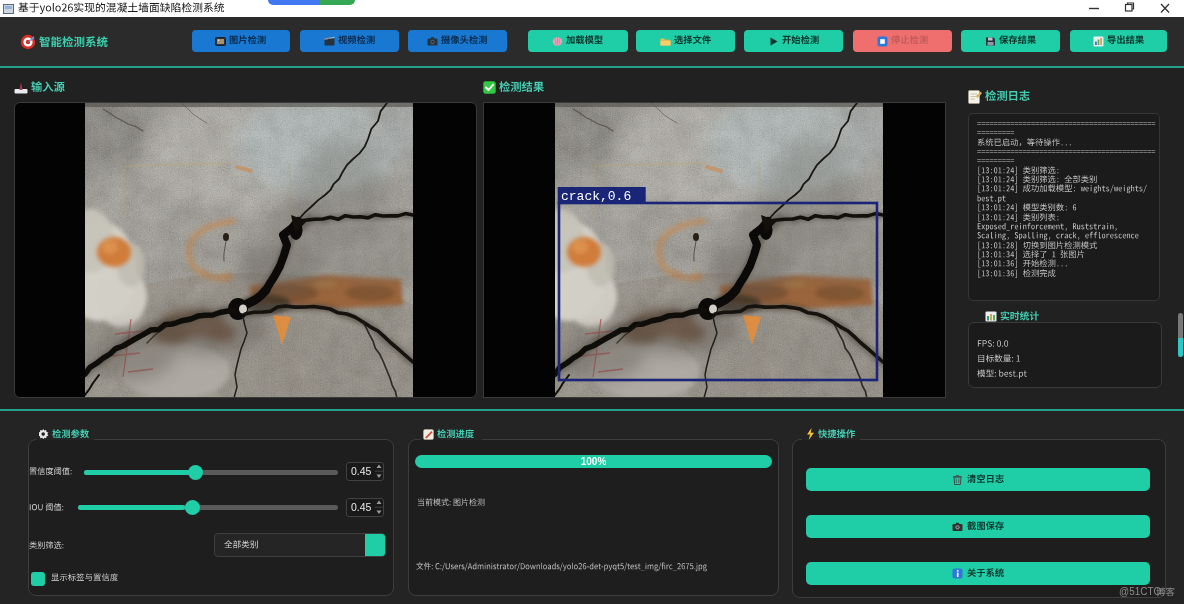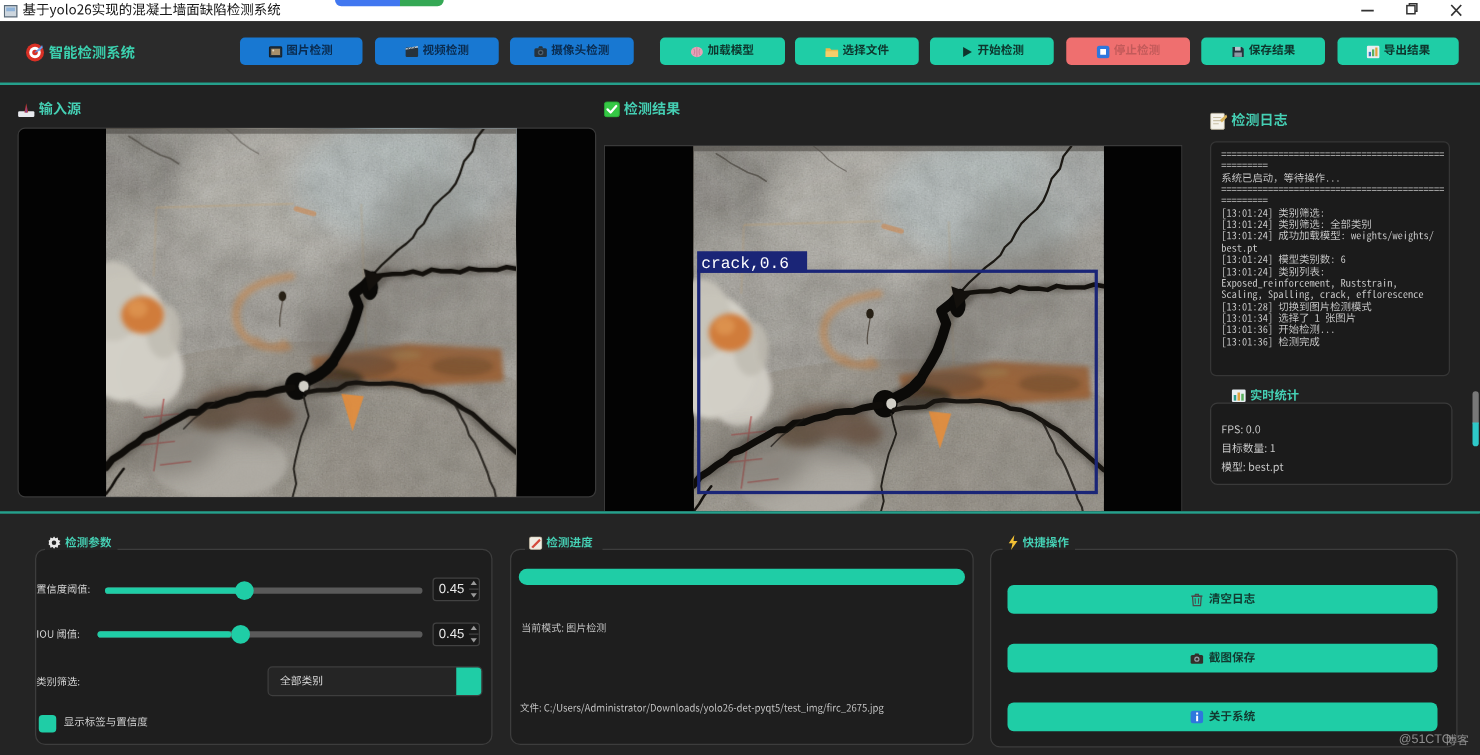--- a/index.html
+++ b/index.html
@@ -246,21 +246,21 @@
             <path d="M158.0,214.0 L159.8,222.0 L162.0,230.0 L159.2,238.1 L156.0,246.0 L153.0,258.0 L151.3,265.0 L150.0,272.0 L152.0,284.0 L149.0,295.0" stroke="#23201b" stroke-width="1.5"></path>
             <path d="M278.0,219.0 L281.5,225.3 L284.5,231.7 L288.0,238.0 L290.3,245.2 L294.8,251.3 L298.0,258.0 L301.5,266.5 L305.0,275.0 L307.1,282.1 L310.5,288.7 L312.0,296.0" stroke="#1d1a15" stroke-width="1.7" opacity="0.85"></path>
             <path d="M18.0,6.0 L24.0,9.6 L29.8,13.7 L36.0,17.0 L43.2,21.0 L51.1,23.6 L58.0,28.0" stroke="#4a463f" stroke-width="1.2" opacity="0.7"></path>
             <path d="M96.0,0.0 L102.3,5.1 L108.0,11.0 L114.8,15.8 L122.0,20.0" stroke="#55504a" stroke-width="1" opacity="0.6"></path>
             <ellipse cx="141" cy="134" rx="3" ry="4" fill="#272015" stroke="none"></ellipse>
             <path d="M141,138 C140,146 138,152 139,158" stroke="#3a3126" stroke-width="1" opacity="0.7"></path>
           </g>
         </svg>
       </div>
     </div>
-<div class="abs" style="left:483px;top:116px;width:463px;height:296px;background:#030303;border:1px solid #3a3a3a;border-radius:0;overflow:hidden">
+<div class="abs" style="left:483px;top:102px;width:463px;height:296px;background:#030303;border:1px solid #3a3a3a;border-radius:0;overflow:hidden">
       <div class="abs" style="left:71px;top:0;width:328px;height:296px">
         <svg width="328" height="296" viewBox="0 0 328 296" style="position:absolute;left:0;top:0">
           <defs>
             <filter id="grain">
               <feTurbulence type="fractalNoise" baseFrequency="0.9" numOctaves="2" seed="3" stitchTiles="stitch"></feTurbulence>
               <feColorMatrix type="matrix" values="0.4 0.4 0.4 0 -0.03  0.4 0.4 0.4 0 -0.04  0.4 0.4 0.4 0 -0.06  0 0 0 0 0.75"></feColorMatrix>
             </filter>
             <filter id="mottle">
               <feTurbulence type="fractalNoise" baseFrequency="0.05" numOctaves="4" seed="11" stitchTiles="stitch"></feTurbulence>
               <feColorMatrix type="matrix" values="0.5 0.5 0.5 0 -0.1  0.5 0.5 0.5 0 -0.11  0.5 0.5 0.5 0 -0.13  0 0 0 0 0.5"></feColorMatrix>
@@ -501,20 +501,21 @@
     </svg>
 <div class="abs" style="left:420px;top:428px;width:62px;height:12px;background:#242424"></div>
 <svg class="abs" style="left:423px;top:429px" width="11" height="11">
       <rect x="0.5" y="0.5" width="10" height="10" rx="1.5" fill="#f0ece2" stroke="#c5b8a0" stroke-width="0.5"></rect>
       <path d="M2 8.5 L8.5 2 L9.5 3.5 L3.5 9.5 Z" fill="#d44a3a"></path>
     </svg>
 <svg style="position:absolute;left:437px;top:429px;overflow:visible" width="40" height="13">
       <path fill="#45d0b4" transform="translate(0,8.2)" d="M3.6 -3.2C3.9 -2.5 4.1 -1.6 4.1 -1.0L5.1 -1.2C5.0 -1.8 4.7 -2.7 4.5 -3.5ZM5.4 -3.5C5.6 -2.8 5.7 -1.9 5.8 -1.3L6.7 -1.4C6.6 -2.0 6.5 -2.9 6.3 -3.6ZM5.7 -8.0C5.1 -7.0 4.2 -6.0 3.2 -5.3V-6.2H2.5V-7.9H1.5V-6.2H0.4V-5.2H1.4C1.2 -4.1 0.7 -2.9 0.3 -2.2C0.4 -1.9 0.7 -1.4 0.8 -1.1C1.0 -1.5 1.2 -2.1 1.5 -2.7V0.8H2.5V-3.5C2.6 -3.2 2.8 -2.8 2.9 -2.6L3.5 -3.3C3.4 -3.6 2.7 -4.6 2.5 -4.9V-5.2H3.1L2.8 -5.0C2.9 -4.8 3.3 -4.3 3.4 -4.1C3.7 -4.3 4.0 -4.5 4.3 -4.8V-4.1H7.6V-4.9C8.0 -4.6 8.3 -4.4 8.6 -4.2C8.7 -4.5 8.9 -5.0 9.1 -5.3C8.2 -5.7 7.1 -6.6 6.4 -7.3L6.6 -7.6ZM5.9 -6.5C6.3 -6.0 6.8 -5.5 7.4 -5.1H4.6C5.0 -5.5 5.5 -6.0 5.9 -6.5ZM3.2 -0.5V0.5H8.8V-0.5H7.3C7.8 -1.3 8.3 -2.5 8.6 -3.4L7.7 -3.6C7.4 -2.7 6.9 -1.4 6.4 -0.5Z M12.1 -7.4V-1.3H13.0V-6.6H14.6V-1.3H15.5V-7.4ZM17.2 -7.7V-0.3C17.2 -0.1 17.1 -0.1 17.0 -0.1C16.8 -0.1 16.4 -0.1 15.9 -0.1C16.1 0.1 16.2 0.6 16.2 0.8C16.9 0.8 17.4 0.8 17.7 0.6C17.9 0.5 18.0 0.2 18.0 -0.3V-7.7ZM15.9 -7.0V-1.3H16.7V-7.0ZM9.9 -7.0C10.4 -6.7 11.1 -6.3 11.4 -6.0L12.1 -6.9C11.8 -7.2 11.1 -7.6 10.6 -7.8ZM9.6 -4.5C10.1 -4.3 10.8 -3.8 11.1 -3.6L11.8 -4.5C11.4 -4.7 10.7 -5.1 10.2 -5.3ZM9.7 0.2 10.7 0.7C11.1 -0.2 11.5 -1.3 11.8 -2.3L10.9 -2.8C10.6 -1.7 10.1 -0.6 9.7 0.2ZM13.4 -6.1V-2.5C13.4 -1.5 13.2 -0.5 11.7 0.2C11.9 0.3 12.1 0.7 12.2 0.8C13.1 0.5 13.6 -0.1 13.8 -0.7C14.2 -0.2 14.7 0.4 14.9 0.8L15.7 0.3C15.4 -0.1 14.9 -0.7 14.5 -1.1L13.9 -0.8C14.1 -1.3 14.2 -2.0 14.2 -2.5V-6.1Z M19.2 -7.1C19.7 -6.6 20.3 -6.0 20.6 -5.5L21.4 -6.2C21.1 -6.6 20.5 -7.3 20.0 -7.7ZM25.1 -7.6V-6.3H24.0V-7.7H22.9V-6.3H21.8V-5.2H22.9V-4.6C22.9 -4.4 22.9 -4.2 22.9 -3.9H21.7V-2.9H22.7C22.6 -2.3 22.3 -1.8 21.8 -1.4C22.0 -1.3 22.5 -0.8 22.6 -0.6C23.3 -1.2 23.7 -2.0 23.9 -2.9H25.1V-0.8H26.2V-2.9H27.5V-3.9H26.2V-5.2H27.3V-6.3H26.2V-7.6ZM24.0 -5.2H25.1V-3.9H24.0C24.0 -4.2 24.0 -4.4 24.0 -4.6ZM21.2 -4.5H19.0V-3.5H20.1V-1.2C19.7 -1.0 19.2 -0.7 18.8 -0.2L19.6 0.8C19.9 0.3 20.3 -0.3 20.6 -0.3C20.8 -0.3 21.1 -0.1 21.5 0.2C22.2 0.5 23.0 0.7 24.2 0.7C25.1 0.7 26.7 0.6 27.4 0.6C27.4 0.2 27.5 -0.3 27.7 -0.6C26.7 -0.5 25.2 -0.4 24.2 -0.4C23.2 -0.4 22.3 -0.4 21.7 -0.8C21.5 -0.9 21.3 -1.0 21.2 -1.1Z M31.5 -5.8V-5.2H30.2V-4.4H31.5V-2.9H35.3V-4.4H36.7V-5.2H35.3V-5.8H34.3V-5.2H32.5V-5.8ZM34.3 -4.4V-3.7H32.5V-4.4ZM34.5 -1.7C34.2 -1.3 33.8 -1.1 33.3 -0.9C32.8 -1.1 32.4 -1.4 32.1 -1.7ZM30.3 -2.5V-1.7H31.3L30.9 -1.5C31.2 -1.1 31.6 -0.8 32.1 -0.5C31.4 -0.3 30.6 -0.2 29.8 -0.2C30.0 0.1 30.2 0.5 30.3 0.8C31.4 0.7 32.4 0.5 33.3 0.1C34.1 0.5 35.1 0.7 36.3 0.8C36.4 0.5 36.7 0.1 36.9 -0.1C36.1 -0.2 35.3 -0.3 34.6 -0.5C35.3 -0.9 35.8 -1.5 36.2 -2.2L35.5 -2.6L35.3 -2.5ZM32.2 -7.7C32.3 -7.5 32.4 -7.3 32.4 -7.1H28.9V-4.6C28.9 -3.2 28.9 -1.1 28.1 0.3C28.4 0.4 28.9 0.7 29.1 0.8C29.9 -0.7 30.0 -3.1 30.0 -4.6V-6.1H36.8V-7.1H33.7C33.6 -7.4 33.5 -7.7 33.3 -8.0Z"></path>
     </svg>
 <div class="abs" style="left:415px;top:455px;width:357px;height:13px;background:#1fcda6;border-radius:6.5px"></div>
+<div class="abs" style="left:415px;top:456px;width:357px;height:12px;text-align:center;font-family:'Liberation Sans',sans-serif;font-size:10px;font-weight:bold;color:#fff">100%</div>
 <svg style="position:absolute;left:417px;top:498px;overflow:visible" width="70" height="11">
       <path fill="#c8c8c8" transform="translate(0,7.2) scale(0.9754,1)" d="M1.0 -6.3C1.4 -5.7 1.9 -4.9 2.0 -4.4L2.6 -4.7C2.5 -5.2 2.0 -6.0 1.5 -6.5ZM6.6 -6.6C6.3 -6.0 5.9 -5.1 5.5 -4.6L6.1 -4.3C6.4 -4.9 6.9 -5.7 7.2 -6.4ZM0.9 -0.3V0.3H6.5V0.7H7.1V-4.0H4.4V-6.9H3.8V-4.0H1.1V-3.4H6.5V-2.2H1.4V-1.6H6.5V-0.3Z M13.2 -4.2V-0.9H13.7V-4.2ZM14.8 -4.5V-0.1C14.8 0.0 14.8 0.0 14.6 0.0C14.5 0.0 14.1 0.0 13.6 0.0C13.7 0.2 13.8 0.5 13.8 0.6C14.4 0.6 14.8 0.6 15.1 0.5C15.3 0.4 15.4 0.2 15.4 -0.1V-4.5ZM14.1 -6.9C13.9 -6.5 13.6 -6.0 13.4 -5.6H10.9L11.3 -5.7C11.1 -6.1 10.8 -6.6 10.5 -6.9L9.9 -6.7C10.2 -6.4 10.5 -5.9 10.7 -5.6H8.6V-5.0H16.0V-5.6H14.1C14.3 -5.9 14.6 -6.3 14.8 -6.7ZM11.6 -2.5V-1.6H9.7V-2.5ZM11.6 -3.0H9.7V-3.8H11.6ZM9.2 -4.3V0.6H9.7V-1.2H11.6V-0.1C11.6 0.0 11.5 0.1 11.4 0.1C11.3 0.1 10.9 0.1 10.5 0.1C10.6 0.2 10.7 0.5 10.7 0.6C11.3 0.6 11.6 0.6 11.9 0.5C12.1 0.4 12.2 0.3 12.2 -0.0V-4.3Z M20.3 -3.4H23.1V-2.8H20.3ZM20.3 -4.4H23.1V-3.9H20.3ZM22.4 -6.9V-6.2H21.1V-6.9H20.6V-6.2H19.4V-5.7H20.6V-5.1H21.1V-5.7H22.4V-5.1H23.0V-5.7H24.1V-6.2H23.0V-6.9ZM19.7 -4.9V-2.4H21.4C21.3 -2.1 21.3 -1.9 21.2 -1.7H19.2V-1.2H21.1C20.8 -0.5 20.2 -0.1 19.0 0.2C19.1 0.3 19.2 0.5 19.3 0.7C20.7 0.3 21.4 -0.3 21.7 -1.1C22.1 -0.2 22.9 0.4 23.9 0.7C24.0 0.5 24.2 0.3 24.3 0.1C23.4 -0.0 22.7 -0.5 22.3 -1.2H24.1V-1.7H21.9C21.9 -1.9 21.9 -2.1 22.0 -2.4H23.7V-4.9ZM17.8 -6.9V-5.3H16.8V-4.7H17.8V-4.7C17.6 -3.6 17.1 -2.3 16.7 -1.6C16.8 -1.5 16.9 -1.2 17.0 -1.0C17.3 -1.5 17.6 -2.2 17.8 -3.1V0.6H18.4V-3.6C18.6 -3.1 18.9 -2.6 19.0 -2.3L19.4 -2.8C19.3 -3.0 18.6 -4.1 18.4 -4.4V-4.7H19.3V-5.3H18.4V-6.9Z M30.4 -6.5C30.8 -6.2 31.3 -5.7 31.6 -5.5L32.0 -5.8C31.8 -6.1 31.3 -6.5 30.8 -6.8ZM29.2 -6.9C29.2 -6.3 29.2 -5.8 29.3 -5.4H25.1V-4.8H29.3C29.5 -1.7 30.2 0.7 31.6 0.7C32.2 0.7 32.4 0.3 32.5 -1.2C32.4 -1.2 32.1 -1.4 32.0 -1.5C31.9 -0.4 31.8 0.0 31.6 0.0C30.8 0.0 30.2 -2.0 30.0 -4.8H32.4V-5.4H29.9C29.9 -5.8 29.9 -6.3 29.9 -6.9ZM25.1 -0.2 25.3 0.4C26.3 0.2 27.8 -0.2 29.2 -0.5L29.2 -1.0L27.4 -0.7V-2.9H29.0V-3.5H25.3V-2.9H26.8V-0.5Z M33.9 -3.2C34.2 -3.2 34.5 -3.4 34.5 -3.8C34.5 -4.1 34.2 -4.3 33.9 -4.3C33.6 -4.3 33.4 -4.1 33.4 -3.8C33.4 -3.4 33.6 -3.2 33.9 -3.2ZM33.9 0.1C34.2 0.1 34.5 -0.1 34.5 -0.5C34.5 -0.8 34.2 -1.0 33.9 -1.0C33.6 -1.0 33.4 -0.8 33.4 -0.5C33.4 -0.1 33.6 0.1 33.9 0.1Z M40.0 -2.3C40.6 -2.1 41.5 -1.9 41.9 -1.6L42.2 -2.0C41.7 -2.3 40.9 -2.5 40.3 -2.7ZM39.2 -1.2C40.3 -1.1 41.7 -0.8 42.5 -0.5L42.8 -1.0C42.0 -1.2 40.6 -1.5 39.5 -1.7ZM37.6 -6.5V0.7H38.2V0.3H43.8V0.7H44.4V-6.5ZM38.2 -0.2V-6.0H43.8V-0.2ZM40.3 -5.8C39.9 -5.1 39.2 -4.5 38.5 -4.1C38.6 -4.0 38.8 -3.8 38.9 -3.7C39.2 -3.9 39.4 -4.1 39.7 -4.3C39.9 -4.0 40.2 -3.8 40.6 -3.6C39.9 -3.2 39.1 -3.0 38.3 -2.8C38.4 -2.7 38.6 -2.5 38.6 -2.3C39.4 -2.5 40.3 -2.8 41.1 -3.2C41.8 -2.9 42.5 -2.6 43.3 -2.4C43.4 -2.6 43.6 -2.8 43.7 -2.9C42.9 -3.0 42.2 -3.2 41.6 -3.5C42.2 -3.9 42.7 -4.4 43.1 -5.0L42.7 -5.2L42.6 -5.1H40.5C40.6 -5.3 40.7 -5.5 40.8 -5.6ZM40.0 -4.6 40.1 -4.7H42.2C41.9 -4.4 41.5 -4.1 41.1 -3.8C40.6 -4.1 40.3 -4.3 40.0 -4.6Z M46.6 -6.7V-3.9C46.6 -2.5 46.5 -1.0 45.4 0.2C45.6 0.3 45.8 0.5 45.9 0.7C46.7 -0.2 47.0 -1.2 47.1 -2.2H50.6V0.7H51.3V-2.8H47.2C47.2 -3.2 47.2 -3.6 47.2 -3.9V-4.1H52.5V-4.8H50.2V-6.9H49.6V-4.8H47.2V-6.7Z M57.2 -4.3V-3.8H59.9V-4.3ZM56.6 -2.9C56.8 -2.3 57.0 -1.5 57.1 -0.9L57.6 -1.1C57.5 -1.6 57.3 -2.4 57.1 -3.0ZM58.2 -3.1C58.3 -2.5 58.4 -1.7 58.5 -1.2L59.0 -1.3C59.0 -1.8 58.8 -2.6 58.6 -3.2ZM54.8 -6.9V-5.3H53.7V-4.8H54.7C54.5 -3.7 54.0 -2.4 53.6 -1.7C53.7 -1.6 53.8 -1.3 53.9 -1.1C54.2 -1.6 54.5 -2.5 54.8 -3.3V0.6H55.4V-3.6C55.6 -3.2 55.8 -2.7 55.9 -2.5L56.3 -2.9C56.2 -3.2 55.5 -4.1 55.4 -4.4V-4.8H56.2V-5.3H55.4V-6.9ZM58.4 -6.9C57.9 -5.8 56.9 -4.7 55.9 -4.1C56.0 -4.0 56.2 -3.7 56.2 -3.6C57.1 -4.2 57.9 -5.0 58.5 -6.0C59.1 -5.1 60.1 -4.2 60.9 -3.7C61.0 -3.9 61.1 -4.1 61.2 -4.3C60.4 -4.7 59.4 -5.6 58.8 -6.4L59.0 -6.7ZM56.1 -0.3V0.3H61.0V-0.3H59.5C59.9 -1.1 60.4 -2.2 60.8 -3.1L60.2 -3.2C59.9 -2.3 59.4 -1.1 59.0 -0.3Z M65.5 -0.8C65.9 -0.3 66.4 0.2 66.6 0.6L67.0 0.3C66.8 -0.0 66.3 -0.6 65.9 -1.0ZM64.1 -6.4V-1.3H64.6V-5.9H66.3V-1.3H66.8V-6.4ZM68.6 -6.8V-0.1C68.6 0.1 68.6 0.1 68.5 0.1C68.3 0.1 68.0 0.1 67.5 0.1C67.6 0.3 67.7 0.5 67.7 0.6C68.3 0.6 68.6 0.6 68.8 0.5C69.1 0.4 69.1 0.3 69.1 -0.1V-6.8ZM67.5 -6.1V-1.2H68.0V-6.1ZM65.2 -5.4V-2.5C65.2 -1.5 65.0 -0.4 63.6 0.3C63.7 0.3 63.9 0.5 63.9 0.6C65.4 -0.1 65.6 -1.3 65.6 -2.4V-5.4ZM62.2 -6.4C62.6 -6.1 63.2 -5.7 63.5 -5.5L63.9 -6.0C63.6 -6.2 63.0 -6.6 62.5 -6.8ZM61.8 -4.1C62.3 -3.9 62.9 -3.5 63.2 -3.3L63.5 -3.8C63.2 -4.0 62.6 -4.4 62.2 -4.6ZM62.0 0.2 62.5 0.5C62.9 -0.2 63.3 -1.2 63.6 -2.1L63.1 -2.4C62.8 -1.5 62.3 -0.4 62.0 0.2Z"></path>
     </svg>
 <svg style="position:absolute;left:416px;top:562px;overflow:visible" width="293" height="11">
       <path fill="#c8c8c8" transform="translate(0,7.2) scale(0.9272,1)" d="M3.5 -6.7C3.7 -6.3 4.0 -5.8 4.1 -5.5L4.8 -5.7C4.6 -6.0 4.4 -6.6 4.1 -6.9ZM0.4 -5.4V-4.8H1.7C2.2 -3.6 2.8 -2.5 3.7 -1.6C2.8 -0.9 1.7 -0.3 0.3 0.1C0.4 0.2 0.6 0.5 0.7 0.6C2.0 0.2 3.2 -0.4 4.1 -1.2C5.0 -0.4 6.2 0.2 7.5 0.6C7.6 0.4 7.8 0.2 7.9 0.0C6.6 -0.3 5.5 -0.9 4.6 -1.6C5.4 -2.5 6.1 -3.5 6.5 -4.8H7.8V-5.4ZM4.1 -2.1C3.4 -2.9 2.8 -3.8 2.3 -4.8H5.8C5.4 -3.7 4.9 -2.8 4.1 -2.1Z M10.8 -2.8V-2.2H13.2V0.7H13.8V-2.2H16.0V-2.8H13.8V-4.6H15.7V-5.2H13.8V-6.8H13.2V-5.2H12.1C12.2 -5.6 12.3 -6.0 12.3 -6.4L11.7 -6.5C11.6 -5.4 11.2 -4.3 10.7 -3.7C10.9 -3.6 11.1 -3.4 11.3 -3.4C11.5 -3.7 11.7 -4.1 11.9 -4.6H13.2V-2.8ZM10.4 -6.9C10.0 -5.6 9.2 -4.4 8.5 -3.6C8.6 -3.4 8.7 -3.1 8.8 -3.0C9.1 -3.3 9.3 -3.6 9.6 -3.9V0.6H10.2V-4.9C10.5 -5.5 10.8 -6.1 11.0 -6.7Z M17.5 -3.2C17.8 -3.2 18.1 -3.4 18.1 -3.8C18.1 -4.1 17.8 -4.3 17.5 -4.3C17.2 -4.3 17.0 -4.1 17.0 -3.8C17.0 -3.4 17.2 -3.2 17.5 -3.2ZM17.5 0.1C17.8 0.1 18.1 -0.1 18.1 -0.5C18.1 -0.8 17.8 -1.0 17.5 -1.0C17.2 -1.0 17.0 -0.8 17.0 -0.5C17.0 -0.1 17.2 0.1 17.5 0.1Z M23.6 0.1C24.4 0.1 25.0 -0.2 25.5 -0.8L25.0 -1.2C24.6 -0.8 24.2 -0.6 23.6 -0.6C22.5 -0.6 21.8 -1.5 21.8 -3.0C21.8 -4.5 22.5 -5.5 23.7 -5.5C24.2 -5.5 24.6 -5.2 24.9 -4.9L25.3 -5.4C25.0 -5.8 24.4 -6.1 23.7 -6.1C22.1 -6.1 21.0 -4.9 21.0 -3.0C21.0 -1.0 22.1 0.1 23.6 0.1Z M26.9 -3.2C27.2 -3.2 27.4 -3.4 27.4 -3.8C27.4 -4.1 27.2 -4.3 26.9 -4.3C26.6 -4.3 26.3 -4.1 26.3 -3.8C26.3 -3.4 26.6 -3.2 26.9 -3.2ZM26.9 0.1C27.2 0.1 27.4 -0.1 27.4 -0.5C27.4 -0.8 27.2 -1.0 26.9 -1.0C26.6 -1.0 26.3 -0.8 26.3 -0.5C26.3 -0.1 26.6 0.1 26.9 0.1Z M28.1 1.5H28.7L31.1 -6.5H30.6Z M34.2 0.1C35.4 0.1 36.4 -0.5 36.4 -2.5V-6.0H35.6V-2.5C35.6 -1.0 35.0 -0.6 34.2 -0.6C33.4 -0.6 32.8 -1.0 32.8 -2.5V-6.0H32.0V-2.5C32.0 -0.5 33.0 0.1 34.2 0.1Z M39.1 0.1C40.1 0.1 40.7 -0.5 40.7 -1.2C40.7 -2.1 40.0 -2.3 39.3 -2.6C38.8 -2.8 38.4 -2.9 38.4 -3.3C38.4 -3.7 38.6 -4.0 39.2 -4.0C39.6 -4.0 39.9 -3.8 40.2 -3.6L40.6 -4.1C40.2 -4.3 39.7 -4.6 39.2 -4.6C38.2 -4.6 37.7 -4.0 37.7 -3.3C37.7 -2.5 38.3 -2.2 39.0 -2.0C39.5 -1.8 40.0 -1.6 40.0 -1.2C40.0 -0.8 39.7 -0.5 39.1 -0.5C38.6 -0.5 38.2 -0.7 37.8 -1.0L37.4 -0.5C37.8 -0.2 38.4 0.1 39.1 0.1Z M43.6 0.1C44.1 0.1 44.6 -0.1 45.0 -0.3L44.7 -0.8C44.4 -0.6 44.1 -0.5 43.6 -0.5C42.8 -0.5 42.2 -1.1 42.2 -2.0H45.2C45.2 -2.2 45.2 -2.3 45.2 -2.5C45.2 -3.7 44.6 -4.6 43.4 -4.6C42.4 -4.6 41.4 -3.7 41.4 -2.2C41.4 -0.8 42.4 0.1 43.6 0.1ZM42.1 -2.6C42.2 -3.5 42.8 -4.0 43.4 -4.0C44.1 -4.0 44.5 -3.5 44.5 -2.6Z M46.3 0.0H47.0V-2.9C47.3 -3.6 47.8 -3.9 48.2 -3.9C48.3 -3.9 48.4 -3.9 48.6 -3.8L48.7 -4.5C48.6 -4.5 48.5 -4.6 48.3 -4.6C47.8 -4.6 47.3 -4.2 47.0 -3.6H47.0L46.9 -4.5H46.3Z M50.6 0.1C51.7 0.1 52.3 -0.5 52.3 -1.2C52.3 -2.1 51.5 -2.3 50.9 -2.6C50.4 -2.8 49.9 -2.9 49.9 -3.3C49.9 -3.7 50.2 -4.0 50.8 -4.0C51.2 -4.0 51.5 -3.8 51.8 -3.6L52.1 -4.1C51.8 -4.3 51.3 -4.6 50.8 -4.6C49.8 -4.6 49.2 -4.0 49.2 -3.3C49.2 -2.5 49.9 -2.2 50.5 -2.0C51.0 -1.8 51.5 -1.6 51.5 -1.2C51.5 -0.8 51.2 -0.5 50.7 -0.5C50.1 -0.5 49.7 -0.7 49.3 -1.0L49.0 -0.5C49.4 -0.2 50.0 0.1 50.6 0.1Z M52.6 1.5H53.2L55.6 -6.5H55.1Z M55.8 0.0H56.6L57.1 -1.8H59.3L59.9 0.0H60.7L58.7 -6.0H57.8ZM57.3 -2.4 57.6 -3.4C57.8 -4.0 58.0 -4.7 58.2 -5.4H58.3C58.5 -4.7 58.6 -4.0 58.9 -3.4L59.2 -2.4Z M63.0 0.1C63.6 0.1 64.0 -0.2 64.4 -0.5H64.4L64.5 0.0H65.1V-6.5H64.3V-4.8L64.4 -4.1C64.0 -4.4 63.6 -4.6 63.1 -4.6C62.1 -4.6 61.2 -3.7 61.2 -2.2C61.2 -0.7 61.9 0.1 63.0 0.1ZM63.2 -0.5C62.4 -0.5 62.0 -1.2 62.0 -2.2C62.0 -3.2 62.5 -3.9 63.2 -3.9C63.6 -3.9 64.0 -3.8 64.3 -3.5V-1.1C64.0 -0.7 63.6 -0.5 63.2 -0.5Z M66.6 0.0H67.3V-3.2C67.7 -3.7 68.1 -3.9 68.5 -3.9C69.0 -3.9 69.3 -3.6 69.3 -2.7V0.0H70.0V-3.2C70.5 -3.7 70.8 -3.9 71.2 -3.9C71.7 -3.9 72.0 -3.6 72.0 -2.7V0.0H72.7V-2.8C72.7 -4.0 72.3 -4.6 71.4 -4.6C70.8 -4.6 70.4 -4.2 69.9 -3.7C69.7 -4.2 69.4 -4.6 68.7 -4.6C68.2 -4.6 67.7 -4.2 67.3 -3.8H67.3L67.2 -4.5H66.6Z M74.2 0.0H74.9V-4.5H74.2ZM74.6 -5.4C74.9 -5.4 75.1 -5.6 75.1 -5.9C75.1 -6.2 74.9 -6.4 74.6 -6.4C74.3 -6.4 74.1 -6.2 74.1 -5.9C74.1 -5.6 74.3 -5.4 74.6 -5.4Z M76.4 0.0H77.2V-3.2C77.6 -3.7 77.9 -3.9 78.4 -3.9C79.0 -3.9 79.3 -3.6 79.3 -2.7V0.0H80.0V-2.8C80.0 -4.0 79.6 -4.6 78.6 -4.6C78.0 -4.6 77.6 -4.2 77.1 -3.8H77.1L77.1 -4.5H76.4Z M81.4 0.0H82.2V-4.5H81.4ZM81.8 -5.4C82.1 -5.4 82.3 -5.6 82.3 -5.9C82.3 -6.2 82.1 -6.4 81.8 -6.4C81.5 -6.4 81.3 -6.2 81.3 -5.9C81.3 -5.6 81.5 -5.4 81.8 -5.4Z M84.9 0.1C85.9 0.1 86.5 -0.5 86.5 -1.2C86.5 -2.1 85.8 -2.3 85.1 -2.6C84.6 -2.8 84.2 -2.9 84.2 -3.3C84.2 -3.7 84.4 -4.0 85.0 -4.0C85.4 -4.0 85.7 -3.8 86.0 -3.6L86.4 -4.1C86.0 -4.3 85.5 -4.6 85.0 -4.6C84.0 -4.6 83.5 -4.0 83.5 -3.3C83.5 -2.5 84.1 -2.2 84.7 -2.0C85.2 -1.8 85.8 -1.6 85.8 -1.2C85.8 -0.8 85.5 -0.5 84.9 -0.5C84.4 -0.5 84.0 -0.7 83.6 -1.0L83.2 -0.5C83.6 -0.2 84.2 0.1 84.9 0.1Z M88.9 0.1C89.2 0.1 89.5 0.0 89.8 -0.1L89.6 -0.6C89.5 -0.6 89.3 -0.5 89.1 -0.5C88.6 -0.5 88.4 -0.8 88.4 -1.4V-3.8H89.6V-4.5H88.4V-5.7H87.8L87.7 -4.5L87.0 -4.4V-3.8H87.7V-1.4C87.7 -0.5 88.0 0.1 88.9 0.1Z M90.6 0.0H91.4V-2.9C91.7 -3.6 92.1 -3.9 92.5 -3.9C92.7 -3.9 92.8 -3.9 92.9 -3.8L93.1 -4.5C92.9 -4.5 92.8 -4.6 92.6 -4.6C92.1 -4.6 91.6 -4.2 91.3 -3.6H91.3L91.2 -4.5H90.6Z M94.8 0.1C95.4 0.1 95.9 -0.2 96.3 -0.5H96.3L96.4 0.0H97.0V-2.7C97.0 -3.8 96.6 -4.6 95.5 -4.6C94.8 -4.6 94.1 -4.2 93.7 -4.0L94.0 -3.5C94.4 -3.7 94.8 -3.9 95.3 -3.9C96.1 -3.9 96.3 -3.4 96.3 -2.8C94.4 -2.6 93.5 -2.1 93.5 -1.2C93.5 -0.4 94.1 0.1 94.8 0.1ZM95.0 -0.5C94.6 -0.5 94.3 -0.7 94.3 -1.2C94.3 -1.8 94.8 -2.1 96.3 -2.3V-1.1C95.8 -0.7 95.5 -0.5 95.0 -0.5Z M99.8 0.1C100.1 0.1 100.4 0.0 100.6 -0.1L100.5 -0.6C100.4 -0.6 100.2 -0.5 100.0 -0.5C99.5 -0.5 99.3 -0.8 99.3 -1.4V-3.8H100.5V-4.5H99.3V-5.7H98.7L98.6 -4.5L97.9 -4.4V-3.8H98.6V-1.4C98.6 -0.5 98.9 0.1 99.8 0.1Z M103.2 0.1C104.3 0.1 105.3 -0.7 105.3 -2.2C105.3 -3.7 104.3 -4.6 103.2 -4.6C102.2 -4.6 101.2 -3.7 101.2 -2.2C101.2 -0.7 102.2 0.1 103.2 0.1ZM103.2 -0.5C102.5 -0.5 102.0 -1.2 102.0 -2.2C102.0 -3.2 102.5 -3.9 103.2 -3.9C104.0 -3.9 104.5 -3.2 104.5 -2.2C104.5 -1.2 104.0 -0.5 103.2 -0.5Z M106.5 0.0H107.2V-2.9C107.5 -3.6 108.0 -3.9 108.4 -3.9C108.5 -3.9 108.6 -3.9 108.8 -3.8L108.9 -4.5C108.8 -4.5 108.6 -4.6 108.5 -4.6C108.0 -4.6 107.5 -4.2 107.2 -3.6H107.2L107.1 -4.5H106.5Z M109.0 1.5H109.6L112.0 -6.5H111.5Z M113.0 0.0H114.5C116.3 0.0 117.3 -1.1 117.3 -3.0C117.3 -4.9 116.3 -6.0 114.5 -6.0H113.0ZM113.7 -0.6V-5.4H114.4C115.8 -5.4 116.5 -4.6 116.5 -3.0C116.5 -1.5 115.8 -0.6 114.4 -0.6Z M120.3 0.1C121.3 0.1 122.3 -0.7 122.3 -2.2C122.3 -3.7 121.3 -4.6 120.3 -4.6C119.2 -4.6 118.2 -3.7 118.2 -2.2C118.2 -0.7 119.2 0.1 120.3 0.1ZM120.3 -0.5C119.5 -0.5 119.0 -1.2 119.0 -2.2C119.0 -3.2 119.5 -3.9 120.3 -3.9C121.0 -3.9 121.5 -3.2 121.5 -2.2C121.5 -1.2 121.0 -0.5 120.3 -0.5Z M124.2 0.0H125.1L125.7 -2.4C125.8 -2.8 125.9 -3.2 126.0 -3.7H126.0C126.1 -3.2 126.2 -2.8 126.3 -2.4L127.0 0.0H127.9L129.1 -4.5H128.4L127.7 -1.9C127.6 -1.5 127.6 -1.0 127.5 -0.6H127.4C127.3 -1.0 127.2 -1.5 127.1 -1.9L126.4 -4.5H125.7L125.0 -1.9C124.9 -1.5 124.8 -1.0 124.7 -0.6H124.6C124.6 -1.0 124.5 -1.5 124.4 -1.9L123.7 -4.5H123.0Z M130.1 0.0H130.8V-3.2C131.3 -3.7 131.6 -3.9 132.0 -3.9C132.6 -3.9 132.9 -3.6 132.9 -2.7V0.0H133.6V-2.8C133.6 -4.0 133.2 -4.6 132.3 -4.6C131.7 -4.6 131.2 -4.2 130.8 -3.8H130.8L130.7 -4.5H130.1Z M135.9 0.1C136.1 0.1 136.2 0.1 136.3 0.0L136.2 -0.5C136.1 -0.5 136.1 -0.5 136.0 -0.5C135.9 -0.5 135.8 -0.6 135.8 -0.8V-6.5H135.1V-0.9C135.1 -0.3 135.3 0.1 135.9 0.1Z M139.1 0.1C140.2 0.1 141.2 -0.7 141.2 -2.2C141.2 -3.7 140.2 -4.6 139.1 -4.6C138.0 -4.6 137.1 -3.7 137.1 -2.2C137.1 -0.7 138.0 0.1 139.1 0.1ZM139.1 -0.5C138.4 -0.5 137.8 -1.2 137.8 -2.2C137.8 -3.2 138.4 -3.9 139.1 -3.9C139.9 -3.9 140.4 -3.2 140.4 -2.2C140.4 -1.2 139.9 -0.5 139.1 -0.5Z M143.4 0.1C143.9 0.1 144.4 -0.2 144.9 -0.5H144.9L145.0 0.0H145.6V-2.7C145.6 -3.8 145.1 -4.6 144.0 -4.6C143.3 -4.6 142.7 -4.2 142.3 -4.0L142.6 -3.5C142.9 -3.7 143.4 -3.9 143.9 -3.9C144.6 -3.9 144.8 -3.4 144.8 -2.8C142.9 -2.6 142.1 -2.1 142.1 -1.2C142.1 -0.4 142.6 0.1 143.4 0.1ZM143.6 -0.5C143.2 -0.5 142.8 -0.7 142.8 -1.2C142.8 -1.8 143.3 -2.1 144.8 -2.3V-1.1C144.4 -0.7 144.0 -0.5 143.6 -0.5Z M148.5 0.1C149.0 0.1 149.5 -0.2 149.9 -0.5H149.9L149.9 0.0H150.6V-6.5H149.8V-4.8L149.8 -4.1C149.5 -4.4 149.1 -4.6 148.6 -4.6C147.6 -4.6 146.7 -3.7 146.7 -2.2C146.7 -0.7 147.4 0.1 148.5 0.1ZM148.7 -0.5C147.9 -0.5 147.4 -1.2 147.4 -2.2C147.4 -3.2 148.0 -3.9 148.7 -3.9C149.1 -3.9 149.4 -3.8 149.8 -3.5V-1.1C149.4 -0.7 149.1 -0.5 148.7 -0.5Z M153.2 0.1C154.3 0.1 154.8 -0.5 154.8 -1.2C154.8 -2.1 154.1 -2.3 153.5 -2.6C153.0 -2.8 152.5 -2.9 152.5 -3.3C152.5 -3.7 152.8 -4.0 153.4 -4.0C153.8 -4.0 154.1 -3.8 154.4 -3.6L154.7 -4.1C154.4 -4.3 153.9 -4.6 153.4 -4.6C152.4 -4.6 151.8 -4.0 151.8 -3.3C151.8 -2.5 152.5 -2.2 153.1 -2.0C153.6 -1.8 154.1 -1.6 154.1 -1.2C154.1 -0.8 153.8 -0.5 153.3 -0.5C152.7 -0.5 152.3 -0.7 151.9 -1.0L151.6 -0.5C152.0 -0.2 152.6 0.1 153.2 0.1Z M155.2 1.5H155.8L158.2 -6.5H157.7Z M159.2 1.9C160.1 1.9 160.5 1.2 160.9 0.4L162.5 -4.5H161.8L161.0 -2.0C160.9 -1.6 160.8 -1.1 160.6 -0.7H160.6C160.4 -1.1 160.3 -1.6 160.2 -2.0L159.3 -4.5H158.5L160.3 0.0L160.2 0.3C160.0 0.9 159.7 1.3 159.2 1.3C159.0 1.3 158.9 1.3 158.8 1.2L158.7 1.8C158.8 1.9 159.0 1.9 159.2 1.9Z M165.1 0.1C166.2 0.1 167.2 -0.7 167.2 -2.2C167.2 -3.7 166.2 -4.6 165.1 -4.6C164.0 -4.6 163.1 -3.7 163.1 -2.2C163.1 -0.7 164.0 0.1 165.1 0.1ZM165.1 -0.5C164.4 -0.5 163.8 -1.2 163.8 -2.2C163.8 -3.2 164.4 -3.9 165.1 -3.9C165.9 -3.9 166.4 -3.2 166.4 -2.2C166.4 -1.2 165.9 -0.5 165.1 -0.5Z M169.1 0.1C169.4 0.1 169.5 0.1 169.6 0.0L169.5 -0.5C169.4 -0.5 169.4 -0.5 169.3 -0.5C169.2 -0.5 169.1 -0.6 169.1 -0.8V-6.5H168.4V-0.9C168.4 -0.3 168.6 0.1 169.1 0.1Z M172.4 0.1C173.5 0.1 174.5 -0.7 174.5 -2.2C174.5 -3.7 173.5 -4.6 172.4 -4.6C171.3 -4.6 170.4 -3.7 170.4 -2.2C170.4 -0.7 171.3 0.1 172.4 0.1ZM172.4 -0.5C171.7 -0.5 171.1 -1.2 171.1 -2.2C171.1 -3.2 171.7 -3.9 172.4 -3.9C173.2 -3.9 173.7 -3.2 173.7 -2.2C173.7 -1.2 173.2 -0.5 172.4 -0.5Z M175.3 0.0H179.0V-0.6H177.4C177.1 -0.6 176.7 -0.6 176.4 -0.6C177.8 -1.9 178.8 -3.1 178.8 -4.4C178.8 -5.4 178.1 -6.1 177.0 -6.1C176.2 -6.1 175.7 -5.8 175.2 -5.2L175.7 -4.8C176.0 -5.2 176.4 -5.5 176.9 -5.5C177.7 -5.5 178.0 -5.0 178.0 -4.3C178.0 -3.3 177.2 -2.1 175.3 -0.4Z M181.9 0.1C182.9 0.1 183.7 -0.7 183.7 -1.8C183.7 -3.1 183.0 -3.7 182.0 -3.7C181.5 -3.7 181.0 -3.5 180.6 -3.0C180.7 -4.9 181.3 -5.5 182.2 -5.5C182.5 -5.5 182.9 -5.3 183.1 -5.0L183.5 -5.5C183.2 -5.9 182.8 -6.1 182.1 -6.1C181.0 -6.1 179.9 -5.2 179.9 -2.9C179.9 -0.9 180.8 0.1 181.9 0.1ZM180.6 -2.4C181.0 -3.0 181.5 -3.2 181.9 -3.2C182.6 -3.2 182.9 -2.7 182.9 -1.8C182.9 -1.0 182.5 -0.5 181.9 -0.5C181.2 -0.5 180.7 -1.2 180.6 -2.4Z M184.4 -2.0H186.5V-2.6H184.4Z M189.1 0.1C189.7 0.1 190.1 -0.2 190.5 -0.5H190.5L190.6 0.0H191.2V-6.5H190.4V-4.8L190.5 -4.1C190.1 -4.4 189.7 -4.6 189.2 -4.6C188.2 -4.6 187.3 -3.7 187.3 -2.2C187.3 -0.7 188.0 0.1 189.1 0.1ZM189.3 -0.5C188.5 -0.5 188.1 -1.2 188.1 -2.2C188.1 -3.2 188.6 -3.9 189.3 -3.9C189.7 -3.9 190.1 -3.8 190.4 -3.5V-1.1C190.1 -0.7 189.7 -0.5 189.3 -0.5Z M194.5 0.1C195.1 0.1 195.6 -0.1 196.0 -0.3L195.7 -0.8C195.4 -0.6 195.0 -0.5 194.6 -0.5C193.7 -0.5 193.2 -1.1 193.1 -2.0H196.1C196.1 -2.2 196.1 -2.3 196.1 -2.5C196.1 -3.7 195.5 -4.6 194.4 -4.6C193.3 -4.6 192.4 -3.7 192.4 -2.2C192.4 -0.8 193.3 0.1 194.5 0.1ZM193.1 -2.6C193.2 -3.5 193.7 -4.0 194.4 -4.0C195.1 -4.0 195.5 -3.5 195.5 -2.6Z M198.6 0.1C198.9 0.1 199.2 0.0 199.5 -0.1L199.3 -0.6C199.2 -0.6 199.0 -0.5 198.8 -0.5C198.3 -0.5 198.1 -0.8 198.1 -1.4V-3.8H199.3V-4.5H198.1V-5.7H197.5L197.4 -4.5L196.7 -4.4V-3.8H197.4V-1.4C197.4 -0.5 197.7 0.1 198.6 0.1Z M199.9 -2.0H202.0V-2.6H199.9Z M203.2 1.9H203.9V0.4L203.9 -0.4C204.3 -0.1 204.7 0.1 205.1 0.1C206.1 0.1 207.1 -0.8 207.1 -2.3C207.1 -3.7 206.4 -4.6 205.3 -4.6C204.8 -4.6 204.3 -4.3 203.9 -3.9H203.9L203.8 -4.5H203.2ZM205.0 -0.5C204.7 -0.5 204.3 -0.6 203.9 -1.0V-3.3C204.4 -3.7 204.7 -3.9 205.1 -3.9C206.0 -3.9 206.3 -3.3 206.3 -2.3C206.3 -1.2 205.7 -0.5 205.0 -0.5Z M208.3 1.9C209.2 1.9 209.7 1.2 210.0 0.4L211.7 -4.5H210.9L210.1 -2.0C210.0 -1.6 209.9 -1.1 209.8 -0.7H209.7C209.6 -1.1 209.4 -1.6 209.3 -2.0L208.4 -4.5H207.6L209.4 0.0L209.3 0.3C209.1 0.9 208.8 1.3 208.3 1.3C208.2 1.3 208.0 1.3 208.0 1.2L207.8 1.8C207.9 1.9 208.1 1.9 208.3 1.9Z M215.3 1.9H216.1V-4.5H215.5L215.4 -4.0H215.4C215.0 -4.4 214.7 -4.6 214.1 -4.6C213.1 -4.6 212.2 -3.7 212.2 -2.2C212.2 -0.7 212.9 0.1 214.0 0.1C214.6 0.1 215.0 -0.2 215.4 -0.5L215.3 0.3ZM214.2 -0.5C213.4 -0.5 213.0 -1.2 213.0 -2.2C213.0 -3.2 213.6 -3.9 214.3 -3.9C214.6 -3.9 215.0 -3.8 215.3 -3.5V-1.1C215.0 -0.7 214.6 -0.5 214.2 -0.5Z M219.0 0.1C219.3 0.1 219.6 0.0 219.8 -0.1L219.7 -0.6C219.5 -0.6 219.3 -0.5 219.2 -0.5C218.7 -0.5 218.5 -0.8 218.5 -1.4V-3.8H219.7V-4.5H218.5V-5.7H217.9L217.8 -4.5L217.1 -4.4V-3.8H217.7V-1.4C217.7 -0.5 218.1 0.1 219.0 0.1Z M222.1 0.1C223.1 0.1 224.1 -0.6 224.1 -2.0C224.1 -3.3 223.2 -3.9 222.3 -3.9C221.9 -3.9 221.6 -3.8 221.4 -3.6L221.5 -5.4H223.8V-6.0H220.9L220.7 -3.2L221.1 -3.0C221.4 -3.2 221.7 -3.3 222.1 -3.3C222.8 -3.3 223.3 -2.8 223.3 -1.9C223.3 -1.1 222.7 -0.5 222.0 -0.5C221.3 -0.5 220.9 -0.8 220.5 -1.2L220.2 -0.7C220.6 -0.3 221.2 0.1 222.1 0.1Z M224.6 1.5H225.1L227.6 -6.5H227.0Z M229.9 0.1C230.1 0.1 230.4 0.0 230.7 -0.1L230.5 -0.6C230.4 -0.6 230.2 -0.5 230.0 -0.5C229.5 -0.5 229.3 -0.8 229.3 -1.4V-3.8H230.6V-4.5H229.3V-5.7H228.7L228.6 -4.5L227.9 -4.4V-3.8H228.6V-1.4C228.6 -0.5 228.9 0.1 229.9 0.1Z M233.4 0.1C234.0 0.1 234.4 -0.1 234.8 -0.3L234.6 -0.8C234.2 -0.6 233.9 -0.5 233.4 -0.5C232.6 -0.5 232.0 -1.1 232.0 -2.0H235.0C235.0 -2.2 235.0 -2.3 235.0 -2.5C235.0 -3.7 234.4 -4.6 233.2 -4.6C232.2 -4.6 231.2 -3.7 231.2 -2.2C231.2 -0.8 232.2 0.1 233.4 0.1ZM232.0 -2.6C232.1 -3.5 232.6 -4.0 233.2 -4.0C233.9 -4.0 234.3 -3.5 234.3 -2.6Z M237.3 0.1C238.3 0.1 238.9 -0.5 238.9 -1.2C238.9 -2.1 238.2 -2.3 237.5 -2.6C237.0 -2.8 236.6 -2.9 236.6 -3.3C236.6 -3.7 236.8 -4.0 237.4 -4.0C237.8 -4.0 238.1 -3.8 238.4 -3.6L238.8 -4.1C238.4 -4.3 237.9 -4.6 237.4 -4.6C236.4 -4.6 235.9 -4.0 235.9 -3.3C235.9 -2.5 236.5 -2.2 237.2 -2.0C237.6 -1.8 238.2 -1.6 238.2 -1.2C238.2 -0.8 237.9 -0.5 237.3 -0.5C236.8 -0.5 236.4 -0.7 236.0 -1.0L235.6 -0.5C236.0 -0.2 236.6 0.1 237.3 0.1Z M241.3 0.1C241.6 0.1 241.9 0.0 242.2 -0.1L242.0 -0.6C241.9 -0.6 241.7 -0.5 241.5 -0.5C241.0 -0.5 240.8 -0.8 240.8 -1.4V-3.8H242.0V-4.5H240.8V-5.7H240.2L240.1 -4.5L239.4 -4.4V-3.8H240.1V-1.4C240.1 -0.5 240.4 0.1 241.3 0.1Z M242.4 1.1H246.7V0.7H242.4Z M247.6 0.0H248.4V-4.5H247.6ZM248.0 -5.4C248.3 -5.4 248.5 -5.6 248.5 -5.9C248.5 -6.2 248.3 -6.4 248.0 -6.4C247.7 -6.4 247.5 -6.2 247.5 -5.9C247.5 -5.6 247.7 -5.4 248.0 -5.4Z M249.9 0.0H250.6V-3.2C251.0 -3.7 251.4 -3.9 251.7 -3.9C252.3 -3.9 252.6 -3.6 252.6 -2.7V0.0H253.3V-3.2C253.7 -3.7 254.1 -3.9 254.4 -3.9C255.0 -3.9 255.3 -3.6 255.3 -2.7V0.0H256.0V-2.8C256.0 -4.0 255.6 -4.6 254.7 -4.6C254.1 -4.6 253.7 -4.2 253.2 -3.7C253.0 -4.2 252.7 -4.6 252.0 -4.6C251.4 -4.6 251.0 -4.2 250.6 -3.8H250.6L250.5 -4.5H249.9Z M259.0 2.0C260.3 2.0 261.2 1.3 261.2 0.5C261.2 -0.2 260.7 -0.5 259.7 -0.5H258.8C258.2 -0.5 258.0 -0.8 258.0 -1.0C258.0 -1.3 258.1 -1.4 258.3 -1.6C258.5 -1.5 258.7 -1.4 259.0 -1.4C259.9 -1.4 260.6 -2.0 260.6 -3.0C260.6 -3.3 260.4 -3.7 260.2 -3.9H261.1V-4.5H259.6C259.4 -4.5 259.2 -4.6 259.0 -4.6C258.1 -4.6 257.3 -4.0 257.3 -3.0C257.3 -2.4 257.6 -2.0 257.9 -1.8V-1.7C257.6 -1.6 257.4 -1.3 257.4 -0.9C257.4 -0.6 257.6 -0.3 257.8 -0.2V-0.1C257.4 0.1 257.1 0.5 257.1 0.9C257.1 1.6 257.9 2.0 259.0 2.0ZM259.0 -1.9C258.4 -1.9 258.0 -2.3 258.0 -3.0C258.0 -3.6 258.4 -4.0 259.0 -4.0C259.5 -4.0 259.9 -3.6 259.9 -3.0C259.9 -2.3 259.5 -1.9 259.0 -1.9ZM259.1 1.5C258.3 1.5 257.8 1.2 257.8 0.8C257.8 0.5 257.9 0.2 258.2 0.0C258.4 0.0 258.6 0.1 258.8 0.1H259.6C260.2 0.1 260.5 0.2 260.5 0.6C260.5 1.1 259.9 1.5 259.1 1.5Z M261.4 1.5H262.0L264.4 -6.5H263.9Z M264.8 -3.8H265.4V0.0H266.2V-3.8H267.1V-4.5H266.2V-5.2C266.2 -5.7 266.4 -6.0 266.8 -6.0C267.0 -6.0 267.1 -6.0 267.3 -5.9L267.5 -6.5C267.3 -6.6 267.0 -6.6 266.7 -6.6C265.8 -6.6 265.4 -6.1 265.4 -5.2V-4.5L264.8 -4.4Z M268.0 0.0H268.7V-4.5H268.0ZM268.3 -5.4C268.6 -5.4 268.8 -5.6 268.8 -5.9C268.8 -6.2 268.6 -6.4 268.3 -6.4C268.0 -6.4 267.9 -6.2 267.9 -5.9C267.9 -5.6 268.0 -5.4 268.3 -5.4Z M270.2 0.0H271.0V-2.9C271.3 -3.6 271.7 -3.9 272.1 -3.9C272.3 -3.9 272.4 -3.9 272.5 -3.8L272.7 -4.5C272.5 -4.5 272.4 -4.6 272.2 -4.6C271.7 -4.6 271.2 -4.2 270.9 -3.6H270.9L270.8 -4.5H270.2Z M275.2 0.1C275.7 0.1 276.2 -0.1 276.6 -0.5L276.3 -1.0C276.0 -0.7 275.6 -0.5 275.2 -0.5C274.4 -0.5 273.8 -1.2 273.8 -2.2C273.8 -3.2 274.4 -3.9 275.2 -3.9C275.6 -3.9 275.9 -3.8 276.1 -3.6L276.5 -4.0C276.2 -4.3 275.8 -4.6 275.2 -4.6C274.1 -4.6 273.1 -3.7 273.1 -2.2C273.1 -0.7 274.0 0.1 275.2 0.1Z M276.9 1.1H281.3V0.7H276.9Z M281.8 0.0H285.6V-0.6H283.9C283.6 -0.6 283.2 -0.6 282.9 -0.6C284.3 -1.9 285.3 -3.1 285.3 -4.4C285.3 -5.4 284.6 -6.1 283.5 -6.1C282.8 -6.1 282.2 -5.8 281.7 -5.2L282.2 -4.8C282.5 -5.2 282.9 -5.5 283.4 -5.5C284.2 -5.5 284.5 -5.0 284.5 -4.3C284.5 -3.3 283.7 -2.1 281.8 -0.4Z M288.4 0.1C289.4 0.1 290.2 -0.7 290.2 -1.8C290.2 -3.1 289.5 -3.7 288.5 -3.7C288.0 -3.7 287.5 -3.5 287.1 -3.0C287.2 -4.9 287.8 -5.5 288.7 -5.5C289.0 -5.5 289.4 -5.3 289.6 -5.0L290.1 -5.5C289.7 -5.9 289.3 -6.1 288.6 -6.1C287.5 -6.1 286.4 -5.2 286.4 -2.9C286.4 -0.9 287.3 0.1 288.4 0.1ZM287.1 -2.4C287.5 -3.0 288.0 -3.2 288.4 -3.2C289.1 -3.2 289.5 -2.7 289.5 -1.8C289.5 -1.0 289.0 -0.5 288.4 -0.5C287.7 -0.5 287.2 -1.2 287.1 -2.4Z M292.1 0.0H292.9C293.0 -2.4 293.3 -3.8 294.7 -5.6V-6.0H290.9V-5.4H293.8C292.7 -3.7 292.2 -2.3 292.1 0.0Z M297.2 0.1C298.2 0.1 299.2 -0.6 299.2 -2.0C299.2 -3.3 298.4 -3.9 297.4 -3.9C297.0 -3.9 296.7 -3.8 296.5 -3.6L296.6 -5.4H298.9V-6.0H296.0L295.8 -3.2L296.2 -3.0C296.5 -3.2 296.8 -3.3 297.2 -3.3C297.9 -3.3 298.4 -2.8 298.4 -1.9C298.4 -1.1 297.9 -0.5 297.1 -0.5C296.4 -0.5 296.0 -0.8 295.7 -1.2L295.3 -0.7C295.7 -0.3 296.3 0.1 297.2 0.1Z M300.8 0.1C301.1 0.1 301.3 -0.1 301.3 -0.5C301.3 -0.8 301.1 -1.0 300.8 -1.0C300.5 -1.0 300.2 -0.8 300.2 -0.5C300.2 -0.1 300.5 0.1 300.8 0.1Z M302.2 2.0C303.1 2.0 303.4 1.4 303.4 0.5V-4.5H302.7V0.5C302.7 1.0 302.6 1.4 302.1 1.4C302.0 1.4 301.8 1.3 301.7 1.3L301.5 1.9C301.7 1.9 301.9 2.0 302.2 2.0ZM303.0 -5.4C303.3 -5.4 303.5 -5.6 303.5 -5.9C303.5 -6.2 303.3 -6.4 303.0 -6.4C302.7 -6.4 302.5 -6.2 302.5 -5.9C302.5 -5.6 302.7 -5.4 303.0 -5.4Z M304.9 1.9H305.7V0.4L305.6 -0.4C306.0 -0.1 306.5 0.1 306.9 0.1C307.9 0.1 308.8 -0.8 308.8 -2.3C308.8 -3.7 308.2 -4.6 307.0 -4.6C306.5 -4.6 306.0 -4.3 305.6 -3.9H305.6L305.5 -4.5H304.9ZM306.7 -0.5C306.5 -0.5 306.1 -0.6 305.7 -1.0V-3.3C306.1 -3.7 306.5 -3.9 306.8 -3.9C307.7 -3.9 308.0 -3.3 308.0 -2.3C308.0 -1.2 307.5 -0.5 306.7 -0.5Z M311.5 2.0C312.9 2.0 313.7 1.3 313.7 0.5C313.7 -0.2 313.2 -0.5 312.2 -0.5H311.3C310.7 -0.5 310.5 -0.8 310.5 -1.0C310.5 -1.3 310.7 -1.4 310.8 -1.6C311.0 -1.5 311.3 -1.4 311.5 -1.4C312.4 -1.4 313.1 -2.0 313.1 -3.0C313.1 -3.3 313.0 -3.7 312.8 -3.9H313.7V-4.5H312.1C312.0 -4.5 311.7 -4.6 311.5 -4.6C310.6 -4.6 309.8 -4.0 309.8 -3.0C309.8 -2.4 310.1 -2.0 310.4 -1.8V-1.7C310.2 -1.6 309.9 -1.3 309.9 -0.9C309.9 -0.6 310.1 -0.3 310.3 -0.2V-0.1C309.9 0.1 309.7 0.5 309.7 0.9C309.7 1.6 310.4 2.0 311.5 2.0ZM311.5 -1.9C311.0 -1.9 310.5 -2.3 310.5 -3.0C310.5 -3.6 311.0 -4.0 311.5 -4.0C312.0 -4.0 312.4 -3.6 312.4 -3.0C312.4 -2.3 312.0 -1.9 311.5 -1.9ZM311.6 1.5C310.8 1.5 310.3 1.2 310.3 0.8C310.3 0.5 310.4 0.2 310.8 0.0C311.0 0.0 311.2 0.1 311.3 0.1H312.1C312.7 0.1 313.0 0.2 313.0 0.6C313.0 1.1 312.5 1.5 311.6 1.5Z"></path>
     </svg>
 <div class="abs" style="left:802px;top:428px;width:58px;height:12px;background:#242424"></div>
 <svg class="abs" style="left:806px;top:428px" width="9" height="12">
       <path d="M5.5 0 L1 6.5 L4 6.5 L2.8 12 L8 4.8 L4.8 4.8 Z" fill="#f2c034"></path>
     </svg>

